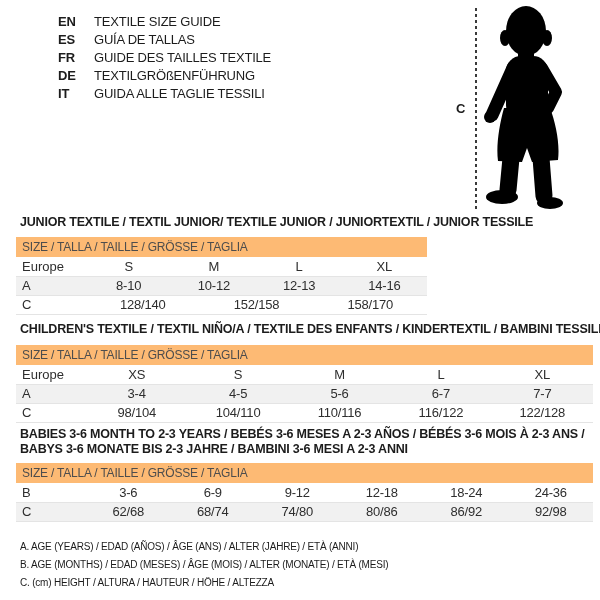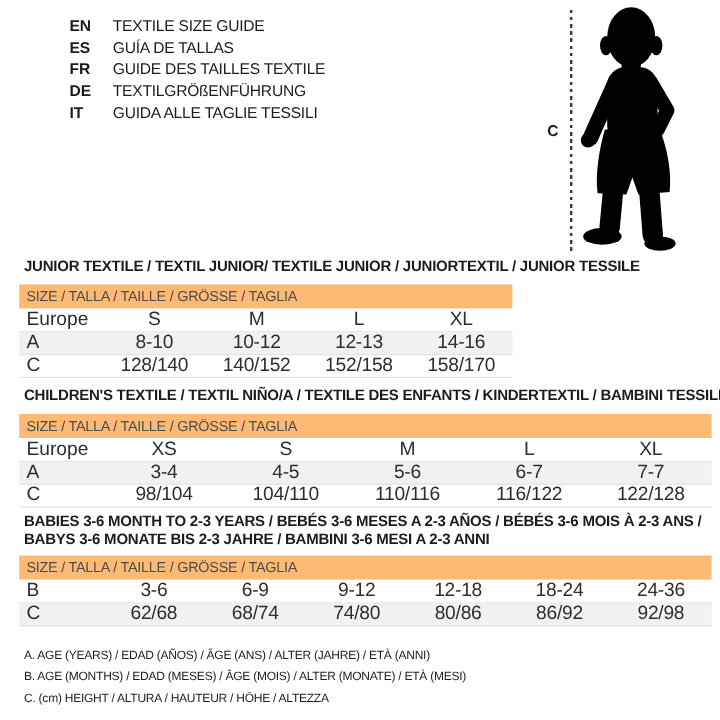--- a/index.html
+++ b/index.html
@@ -31,21 +31,21 @@
   .title-3{top:427px;}
 
   
   .size-table{left:16px;}
   .table-1{top:237px;width:411px;}
   .table-2{top:345px;width:577px;}
   .table-3{top:463px;width:577px;}
   .size-bar{height:20px;line-height:20px;background:#fdba74;color:#4d4d4d;
     font-size:12px;padding-left:6px;letter-spacing:-0.2px;margin-bottom:1px;
     box-sizing:border-box;}
-  .trow{display:flex;height:19px;line-height:18px;font-size:16px;color:#2e2e2e;
+  .trow{display:flex;height:19px;line-height:18px;font-size:13px;color:#2e2e2e;
     border-bottom:1px solid #e4e4e4;box-sizing:border-box;}
   .trow.shade{background:#f1f1f1;}
   .cell{display:block;}
   .cell.rlabel{width:70px;padding-left:6px;box-sizing:border-box;text-align:left;}
   .cell.val{flex:1;text-align:center;letter-spacing:-0.2px;}
 
   
   .footnotes{left:20px;top:538px;}
   .footnote{font-weight:normal;font-size:10px;line-height:18px;
     letter-spacing:-0.2px;white-space:nowrap;}
@@ -113,21 +113,20 @@
   <div class="trow shade">
     <span class="cell rlabel">A</span>
     <span class="cell val">8-10</span>
     <span class="cell val">10-12</span>
     <span class="cell val">12-13</span>
     <span class="cell val">14-16</span>
   </div>
   <div class="trow">
     <span class="cell rlabel">C</span>
     <span class="cell val">128/140</span>
-    <span class="cell val">140/152</span>
     <span class="cell val">152/158</span>
     <span class="cell val">158/170</span>
   </div>
 </div>
 
 <div class="abs doc-title title-2">CHILDREN'S TEXTILE / TEXTIL NIÑO/A / TEXTILE DES ENFANTS / KINDERTEXTIL / BAMBINI TESSILE</div>
 <div class="abs size-table table-2">
   <div class="size-bar">SIZE / TALLA / TAILLE / GRÖSSE / TAGLIA</div>
   <div class="trow">
     <span class="cell rlabel">Europe</span>

